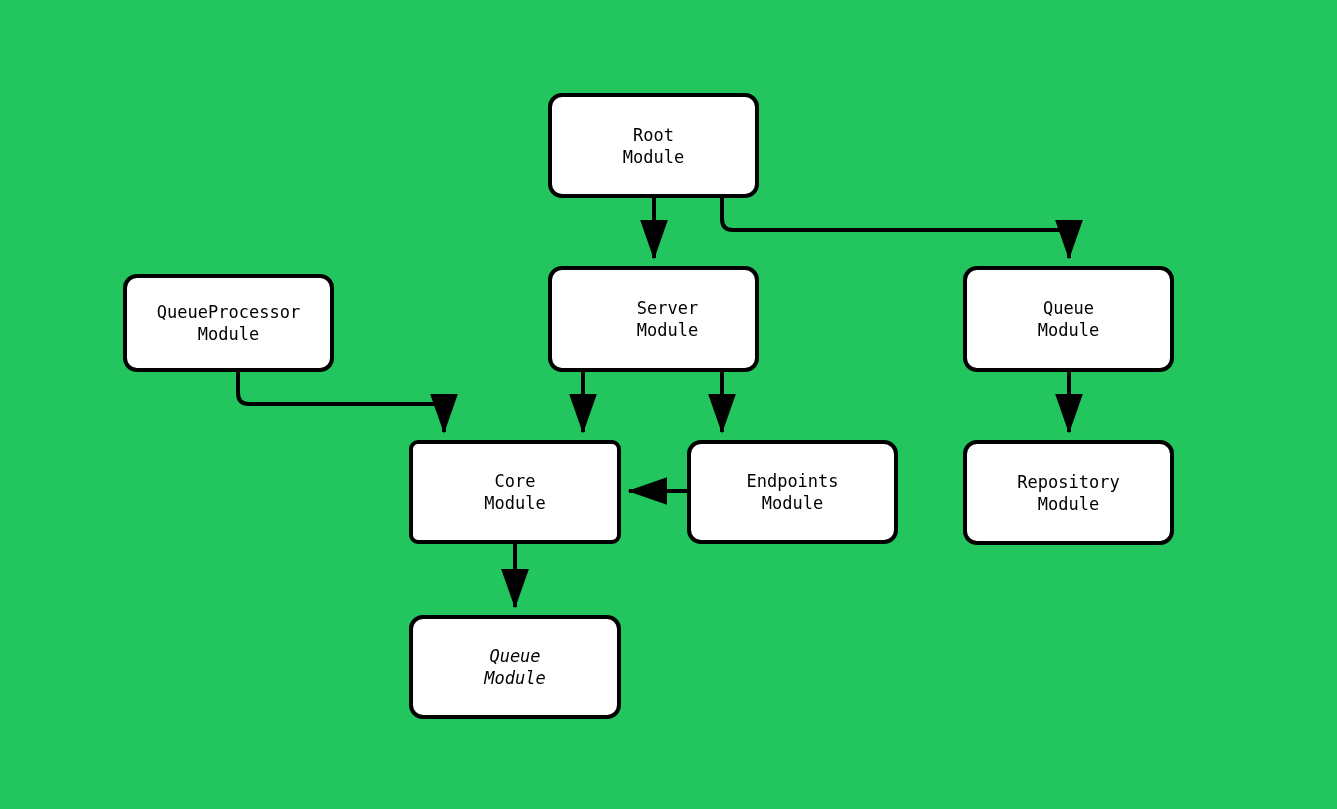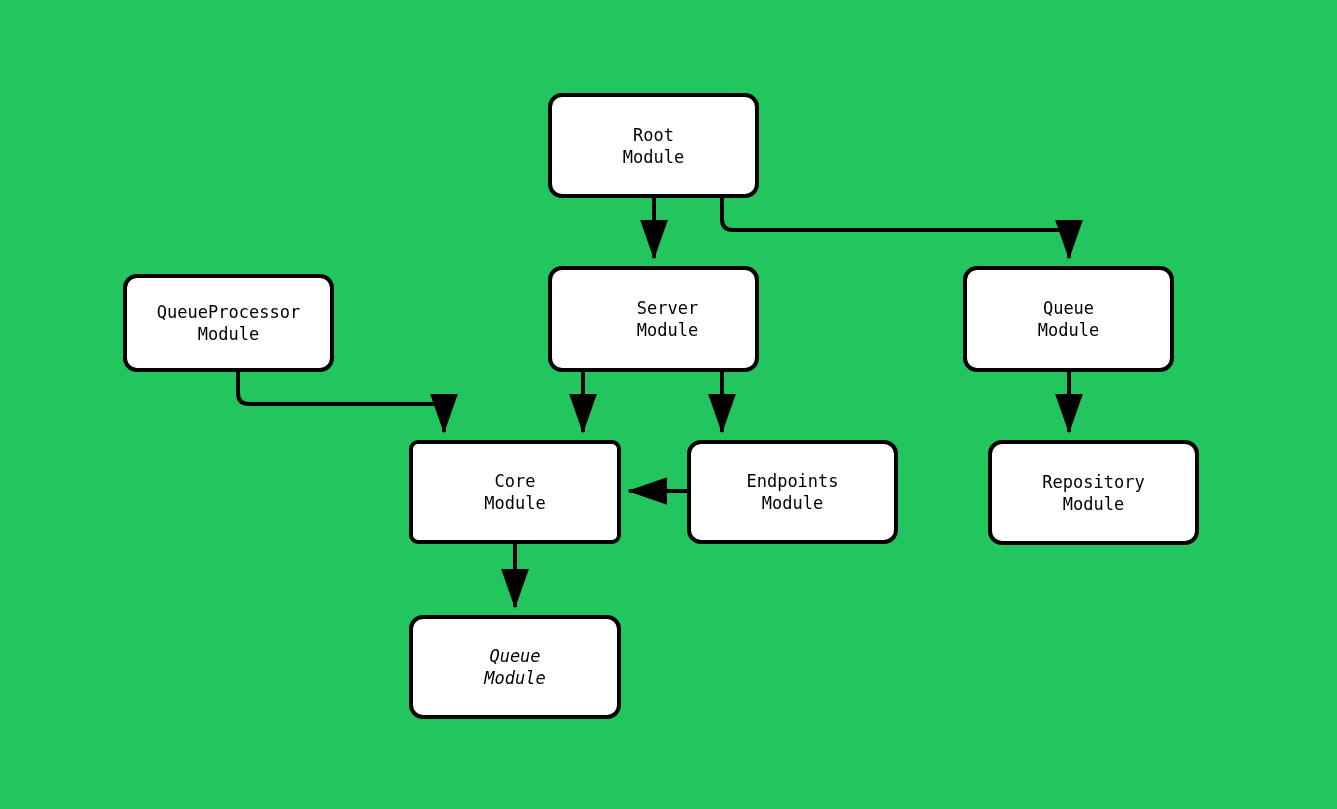--- a/index.html
+++ b/index.html
@@ -99,21 +99,21 @@
   <div class="node" style="left:409px; top:440px; width:212px; height:104px;border-radius:9px;">
     <div class="node-label">Core</div>
     <div class="node-label">Module</div>
   </div>
 
   <div class="node" style="left:687px; top:440px; width:211px; height:104px;">
     <div class="node-label">Endpoints</div>
     <div class="node-label">Module</div>
   </div>
 
-  <div class="node" style="left:963px; top:440px; width:211px; height:105px;margin-left:25px;">
+  <div class="node" style="left:963px; top:440px; width:211px; height:105px;">
     <div class="node-label">Repository</div>
     <div class="node-label">Module</div>
   </div>
 
   <div class="node" style="left:409px; top:615px; width:212px; height:104px;font-style:italic;">
     <div class="node-label">Queue</div>
     <div class="node-label">Module</div>
   </div>
 
 </div>

